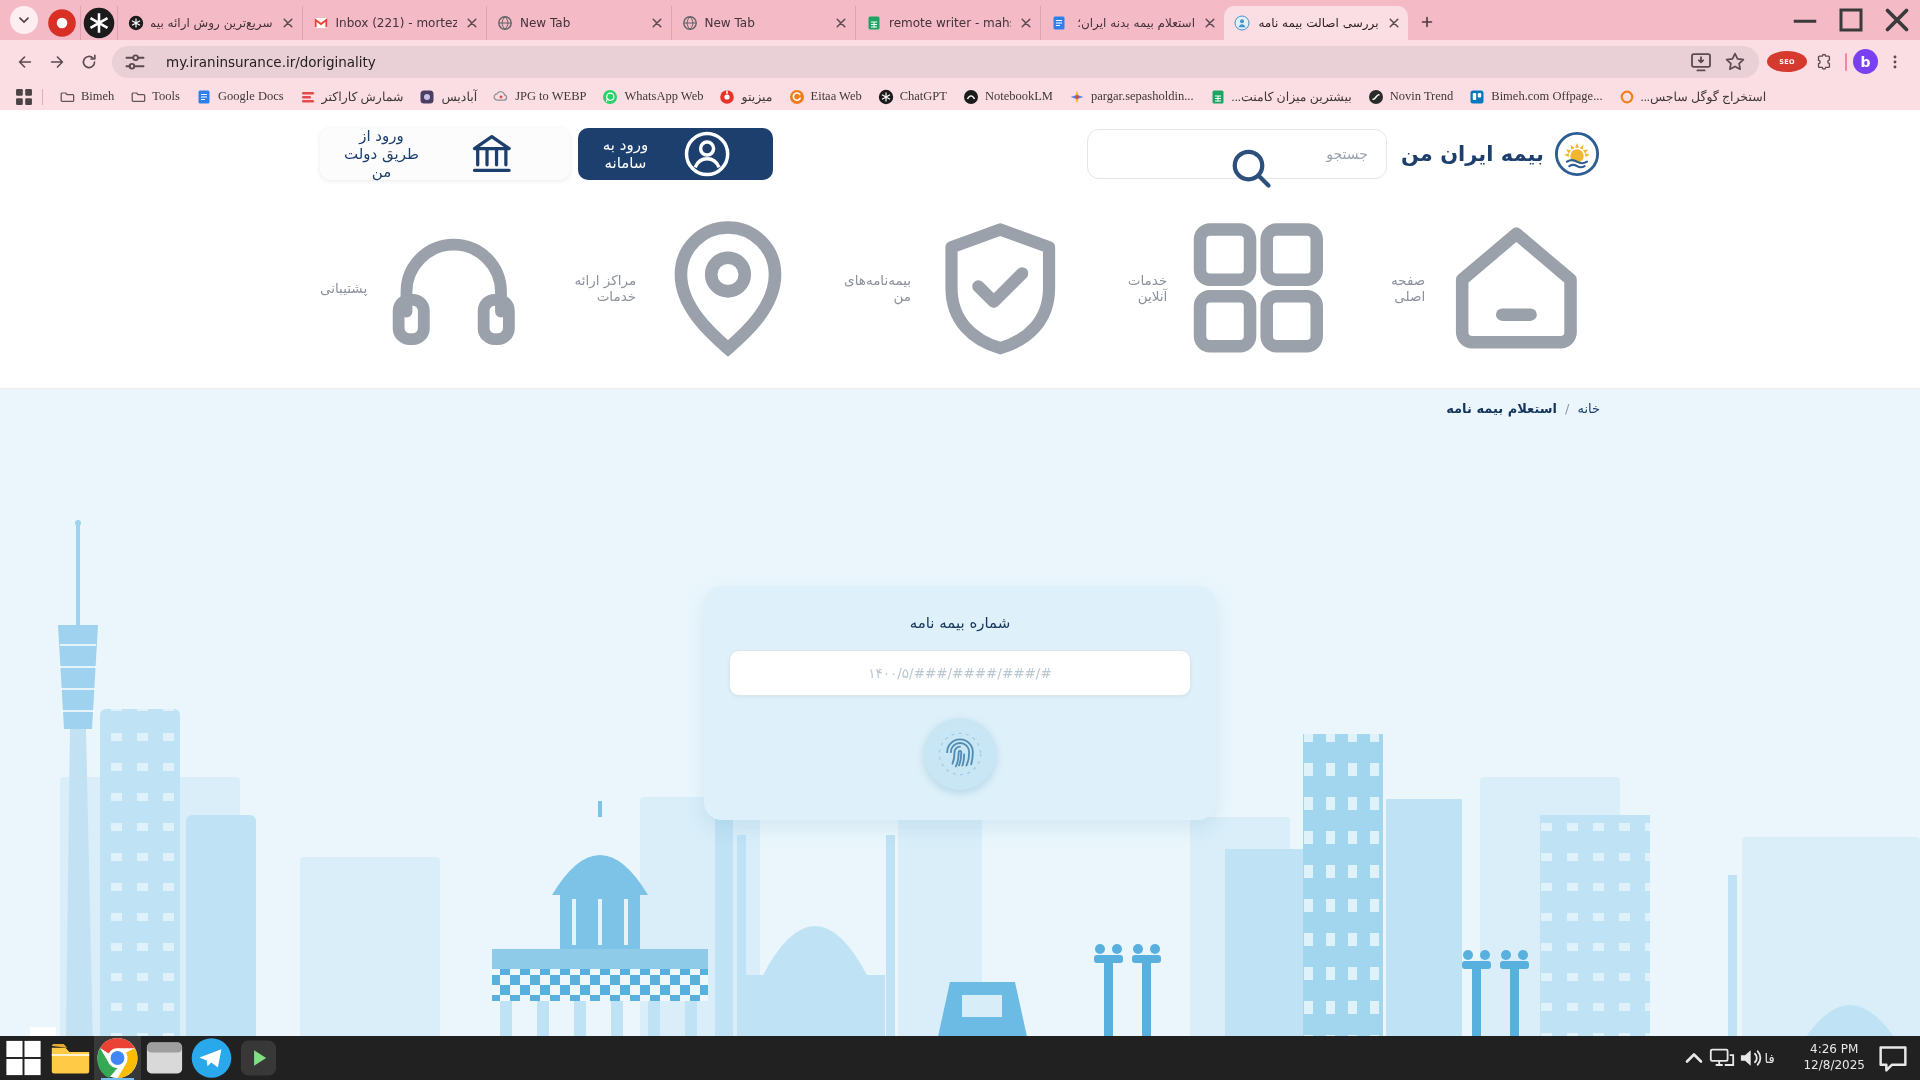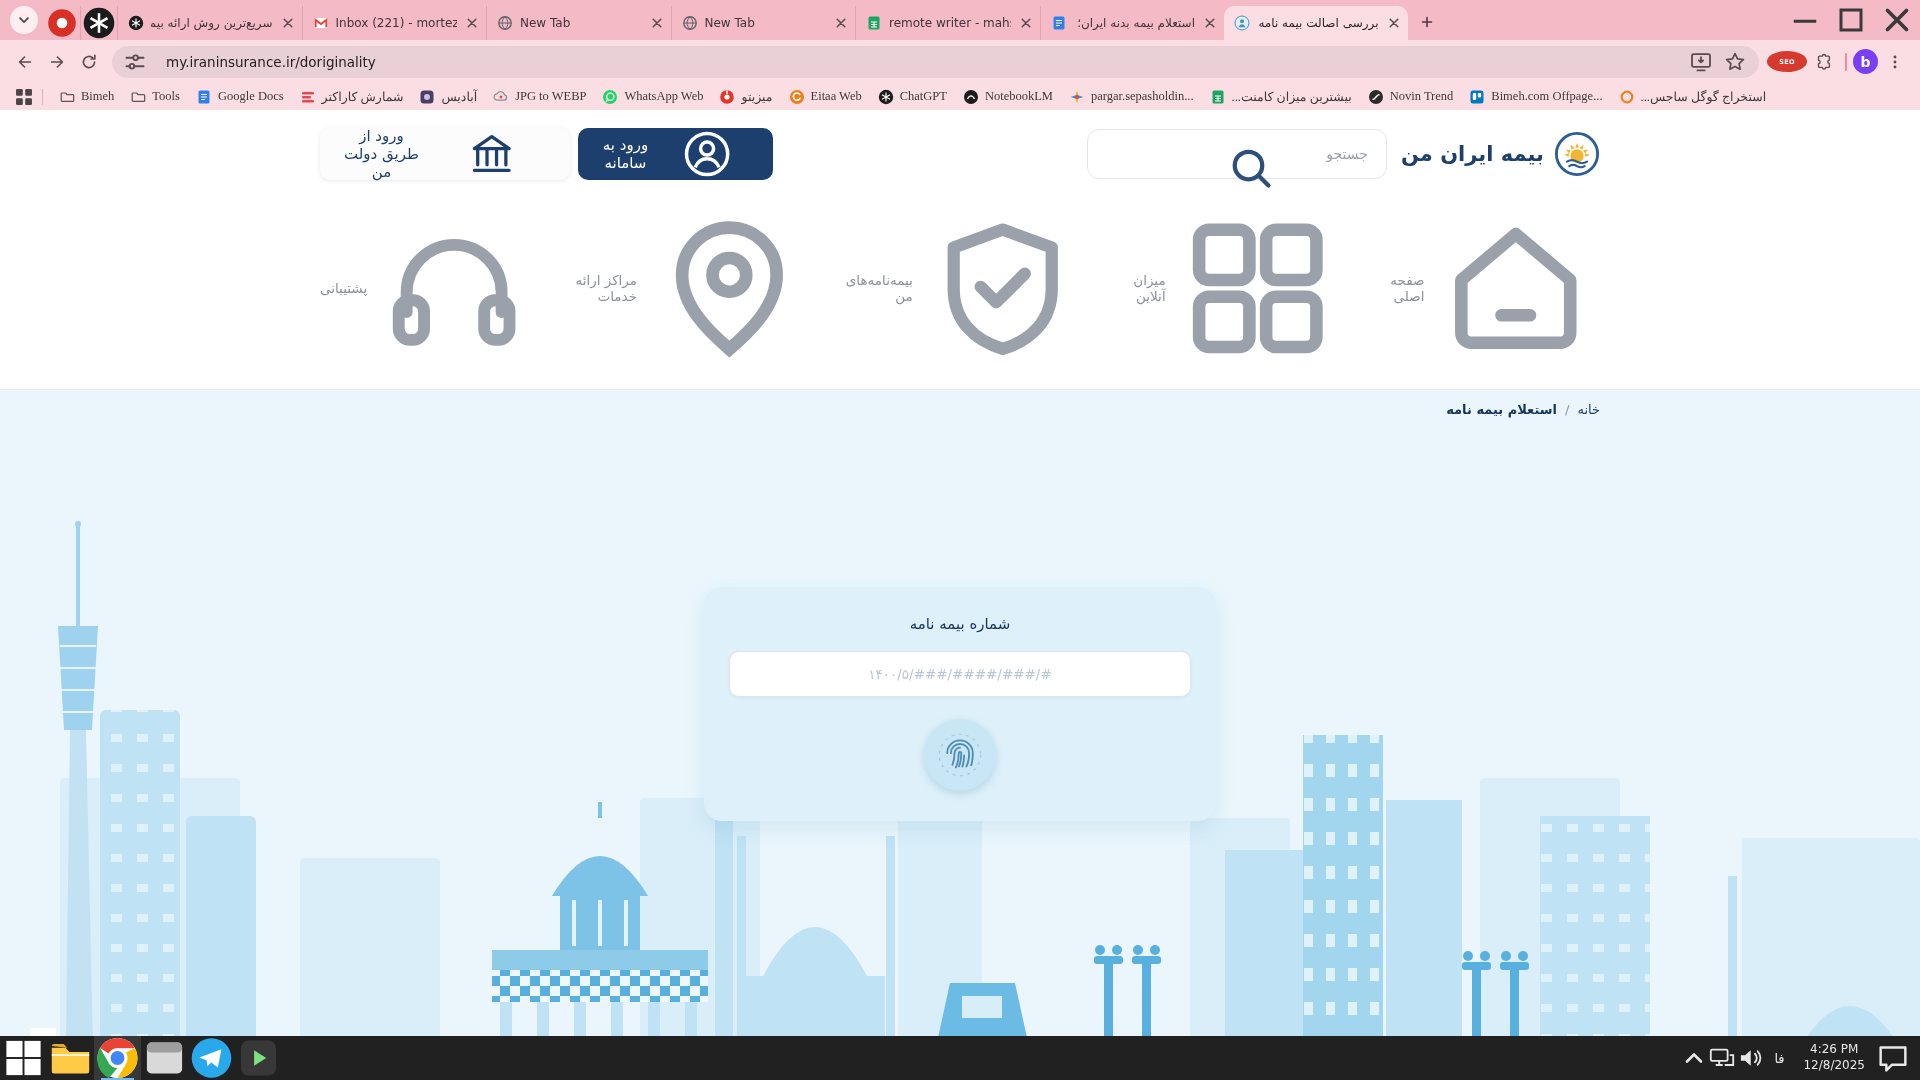--- a/index.html
+++ b/index.html
@@ -92,21 +92,21 @@
   
   .taskbar{position:absolute;left:0;bottom:0;width:1920px;height:44px;background:#212121;display:flex;align-items:stretch;color:#e8e8e8;z-index:9;}
   .task-left{display:flex;}
   .task-ico{width:47px;display:flex;align-items:center;justify-content:center;position:relative;cursor:pointer;}
   .task-ico svg{width:22px;height:22px;}
   .task-ico.active{background:#383838;}
   .task-ico.active::after{content:"";position:absolute;left:7px;right:7px;bottom:0;height:2px;background:#76b9ed;}
   .tray{margin-left:auto;display:flex;align-items:center;padding-right:2px;}
   .tray-ico{width:28px;height:40px;display:flex;align-items:center;justify-content:center;color:#e8e8e8;cursor:pointer;}
   .tray-ico svg{width:16px;height:16px;}
-  .tray-lang{width:30px;text-align:center;font-size:13px;cursor:pointer;}
+  .tray-lang{width:30px;text-align:left;font-size:13px;cursor:pointer;}
   .clock{font-size:12px;text-align:center;line-height:1.3;padding:0 9px;cursor:pointer;}
   .notif-btn{width:38px;height:44px;display:flex;align-items:center;justify-content:center;cursor:pointer;}
   .notif-btn svg{width:17px;height:17px;}
   .show-desktop{width:5px;border-left:1px solid #4a4a4a;cursor:pointer;}
 </style>
 </head>
 <body>
 
 <div class="screen">
 
@@ -565,21 +565,21 @@
               <span class="ico" style="display: inline-block; width: 100%; height: 100%;">
                 <svg viewBox="0 0 20 20" width="100%" height="100%" style="width: 100%; height: 100%;">
                   <g fill="none" stroke="currentColor" stroke-width="1.5">
                     <rect x="3" y="3" width="6" height="6" rx="1.2"></rect>
                     <rect x="11" y="3" width="6" height="6" rx="1.2"></rect>
                     <rect x="3" y="11" width="6" height="6" rx="1.2"></rect>
                     <rect x="11" y="11" width="6" height="6" rx="1.2"></rect>
                   </g>
                 </svg>
               </span>
-              <span>میزان آنلاین</span>
+              <span>خدمات آنلاین</span>
             </div>
 
             <div class="nav-item">
               <span class="ico" style="display: inline-block; width: 100%; height: 100%;">
                 <svg viewBox="0 0 20 20" width="100%" height="100%" style="width: 100%; height: 100%;">
                   <path d="M10 2.8 16 5v5c0 4-2.6 6.4-6 7.4C6.6 16.4 4 14 4 10V5z" fill="none" stroke="currentColor" stroke-width="1.5" stroke-linejoin="round"></path>
                   <path d="m7.3 9.8 1.9 1.9 3.5-3.5" fill="none" stroke="currentColor" stroke-width="1.5" stroke-linecap="round" stroke-linejoin="round"></path>
                 </svg>
               </span>
               <span>بیمه‌نامه‌های من</span>

